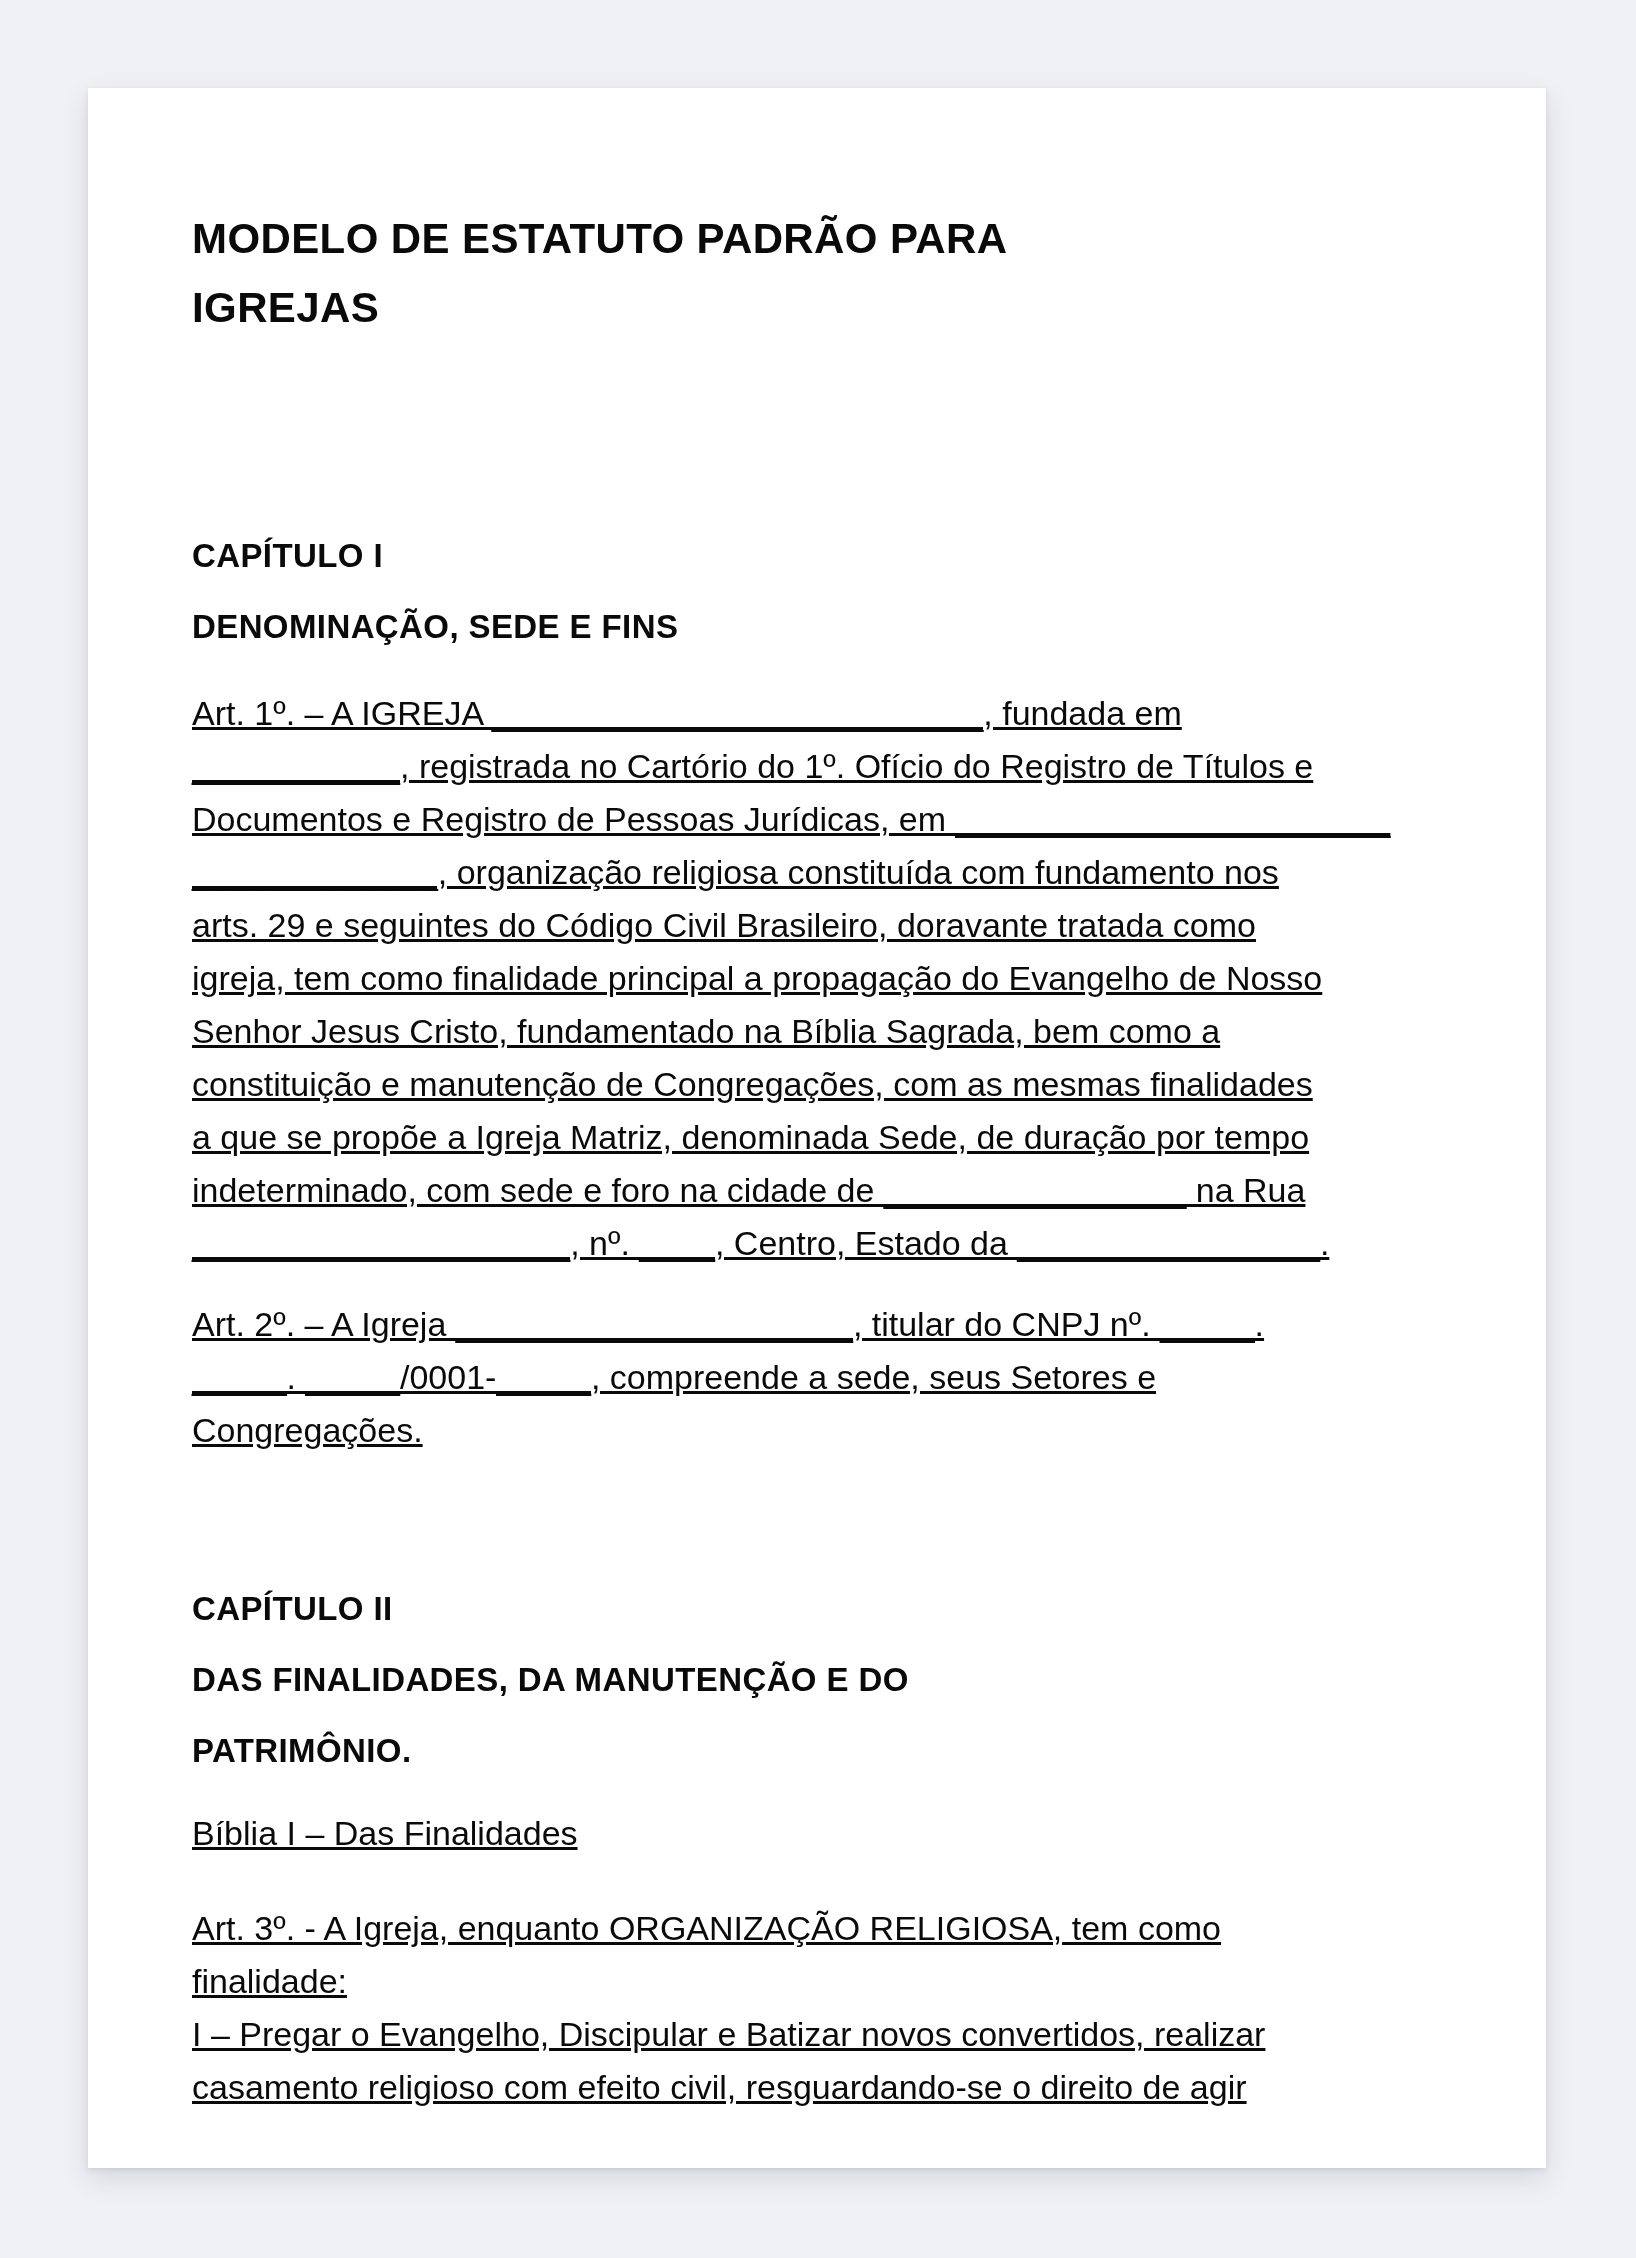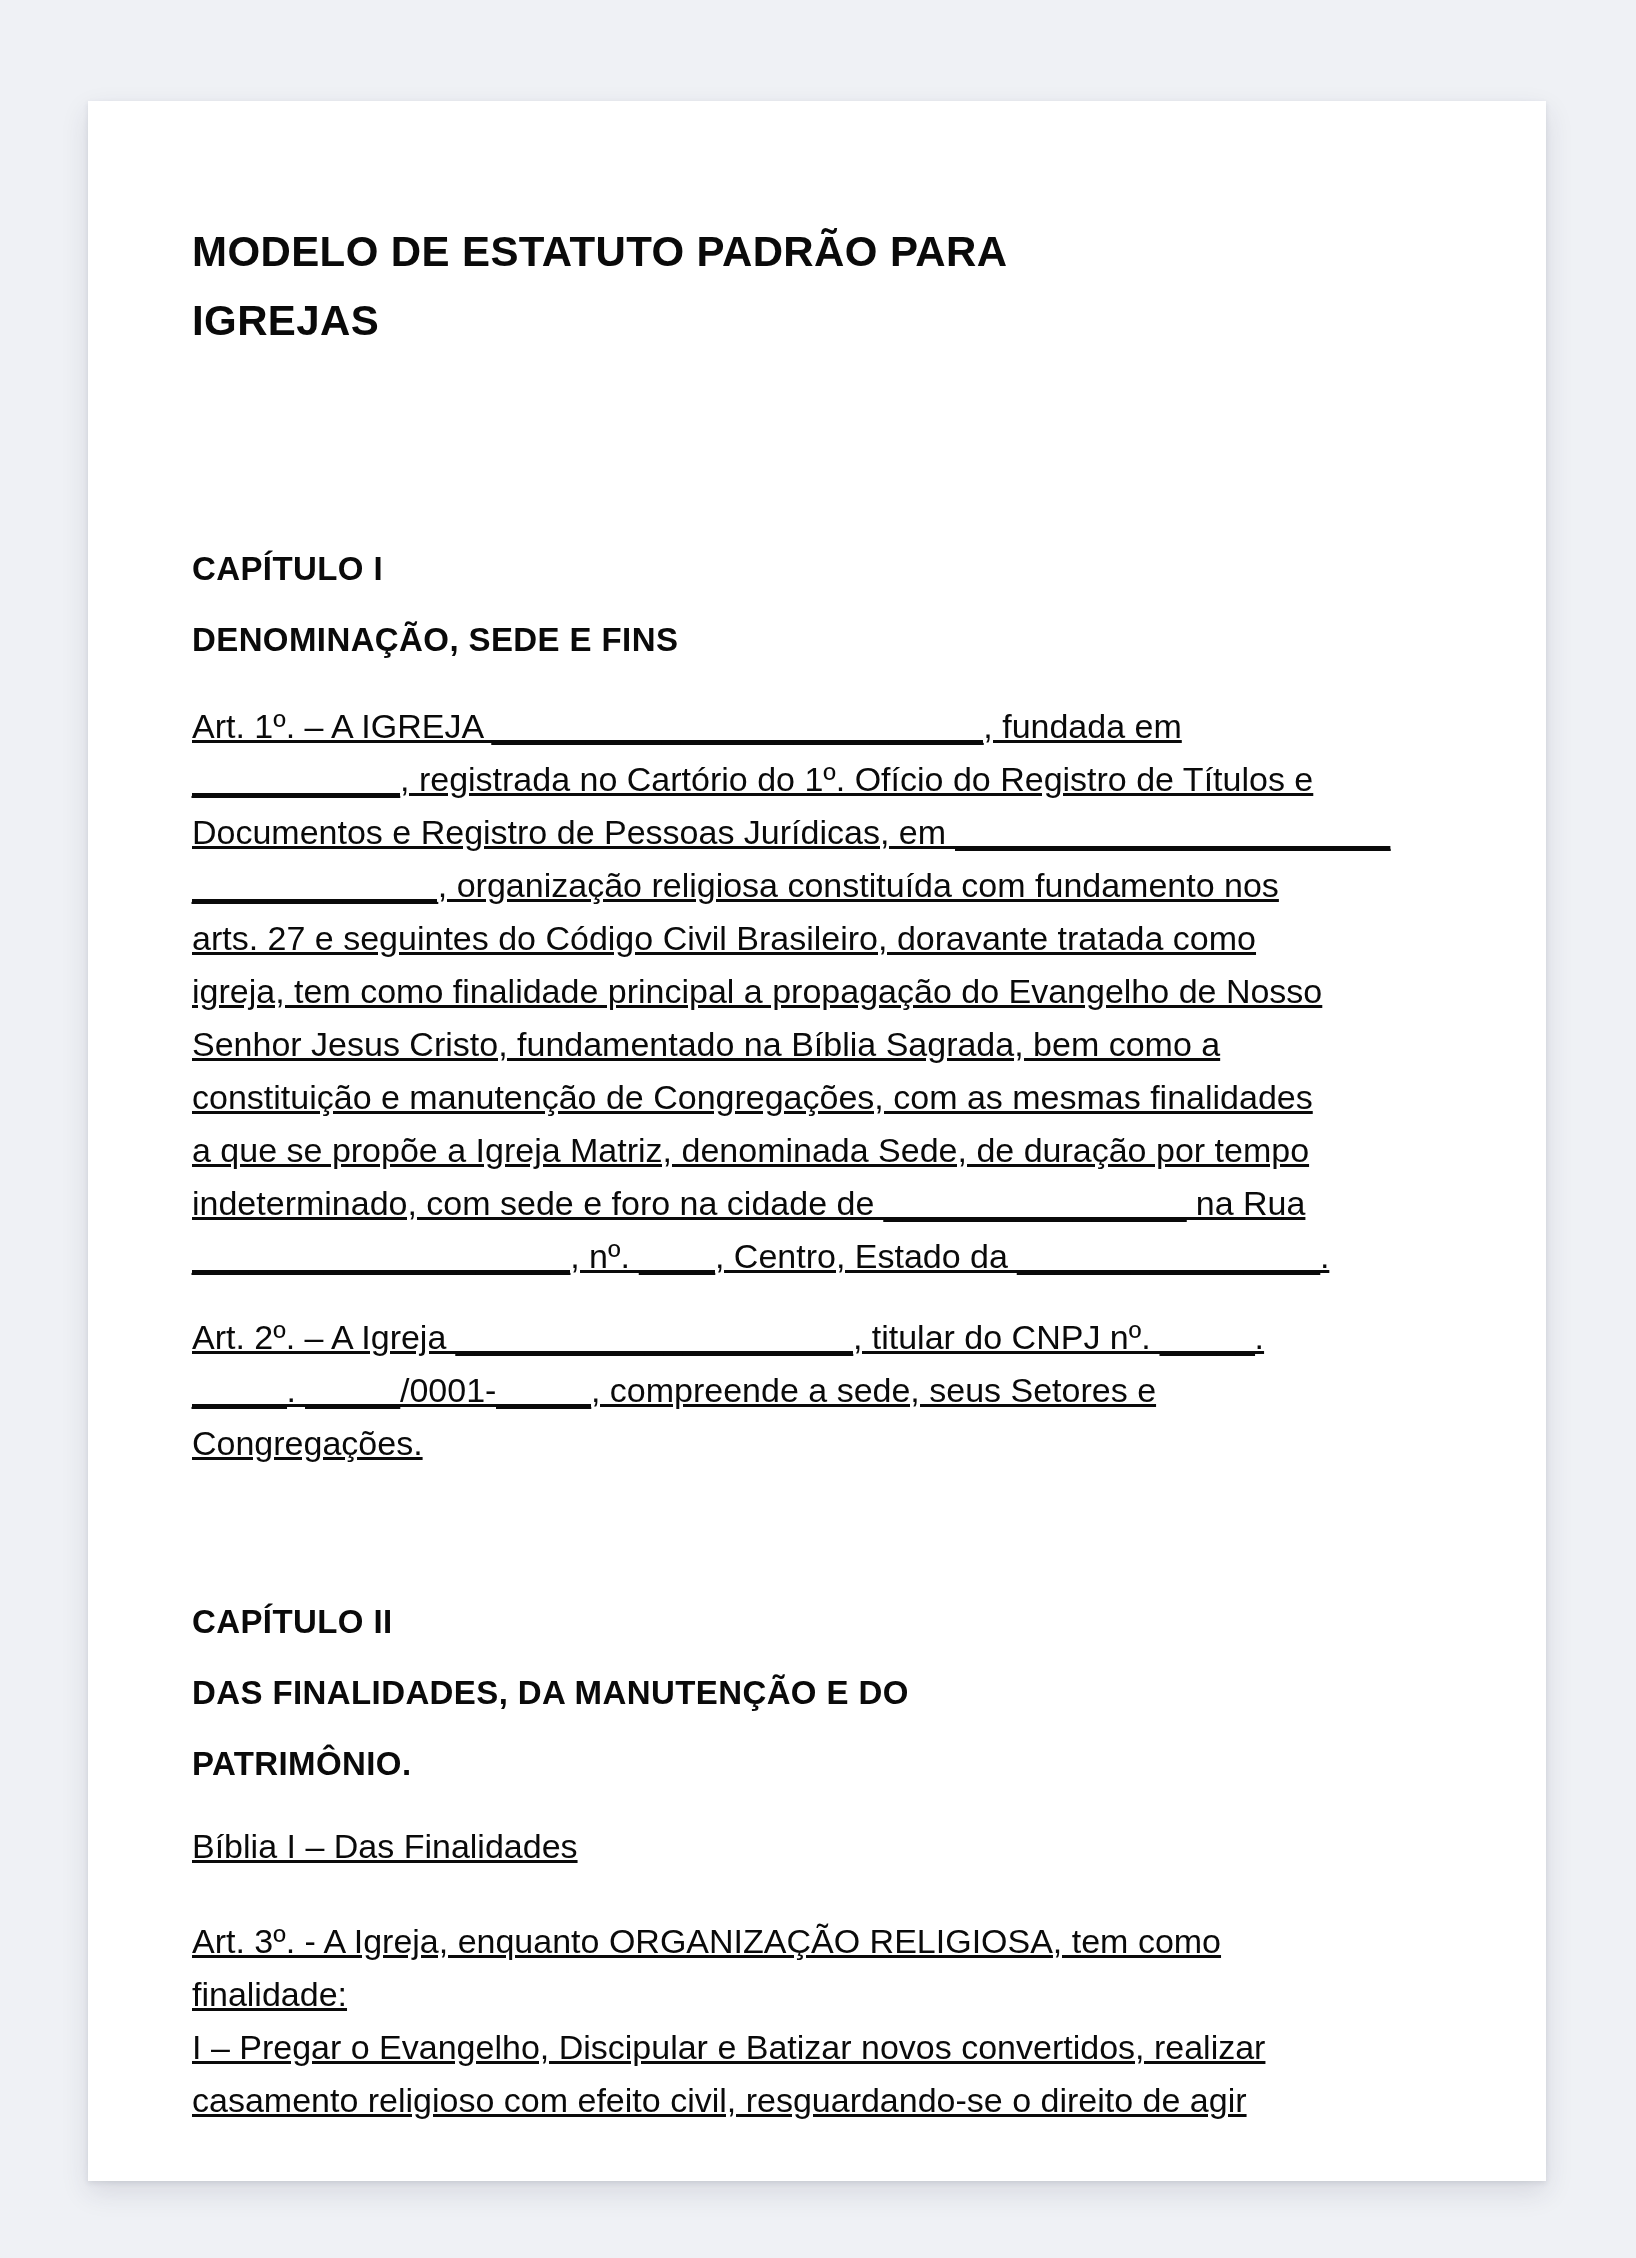--- a/index.html
+++ b/index.html
@@ -12,21 +12,21 @@
     height: 2258px;
     background: #eff1f5;
     font-family: "Liberation Sans", sans-serif;
     color: #0a0a0a;
     overflow: hidden;
   }
   .page-card {
     box-sizing: border-box;
     position: absolute;
     left: 88px;
-    top: 101px;
+    top: 88px;
     width: 1458px;
     height: 2080px;
     background: #ffffff;
     box-shadow: 0 1.8px 5.3px rgba(40,45,70,0.10), 0 10.6px 26.5px rgba(40,45,70,0.12);
     padding: 116px 104px 10.6px 104px;
     overflow: hidden;
   }
   .doc-title {
     font-size: 42px;
     font-weight: bold;
@@ -67,21 +67,21 @@
   <div class="chapter-heading mt-c1">
       <div class="line">CAPÍTULO I</div>
       <div class="line">DENOMINAÇÃO, SEDE E FINS</div>
     </div>
 
   <div class="body-par mt-a1">
       <div class="line">Art. 1º. – A IGREJA __________________________, fundada em</div>
       <div class="line">___________, registrada no Cartório do 1º. Ofício do Registro de Títulos e</div>
       <div class="line">Documentos e Registro de Pessoas Jurídicas, em _______________________</div>
       <div class="line">_____________, organização religiosa constituída com fundamento nos</div>
-      <div class="line">arts. 27 e seguintes do Código Civil Brasileiro, doravante tratada como</div>
+      <div class="line">arts. 29 e seguintes do Código Civil Brasileiro, doravante tratada como</div>
       <div class="line">igreja, tem como finalidade principal a propagação do Evangelho de Nosso</div>
       <div class="line">Senhor Jesus Cristo, fundamentado na Bíblia Sagrada, bem como a</div>
       <div class="line">constituição e manutenção de Congregações, com as mesmas finalidades</div>
       <div class="line">a que se propõe a Igreja Matriz, denominada Sede, de duração por tempo</div>
       <div class="line">indeterminado, com sede e foro na cidade de ________________ na Rua</div>
       <div class="line">____________________, nº. ____, Centro, Estado da ________________.</div>
     </div>
 
   <div class="body-par mt-a2">
       <div class="line">Art. 2º. – A Igreja _____________________, titular do CNPJ nº. _____.</div>

